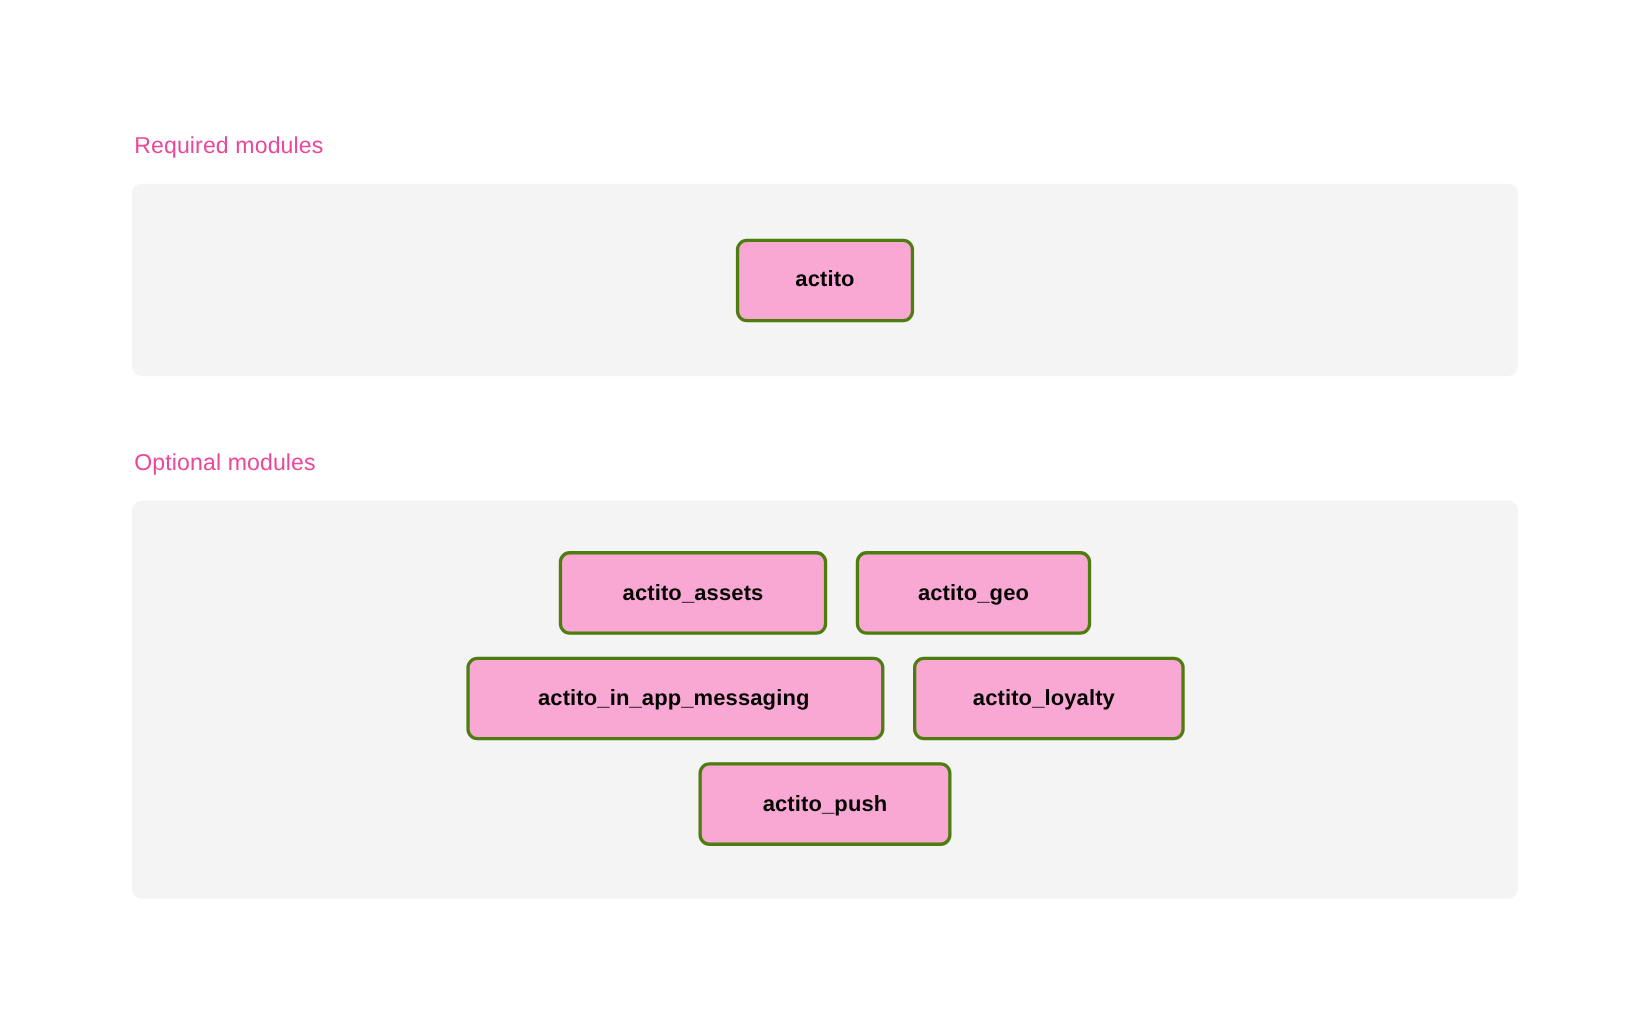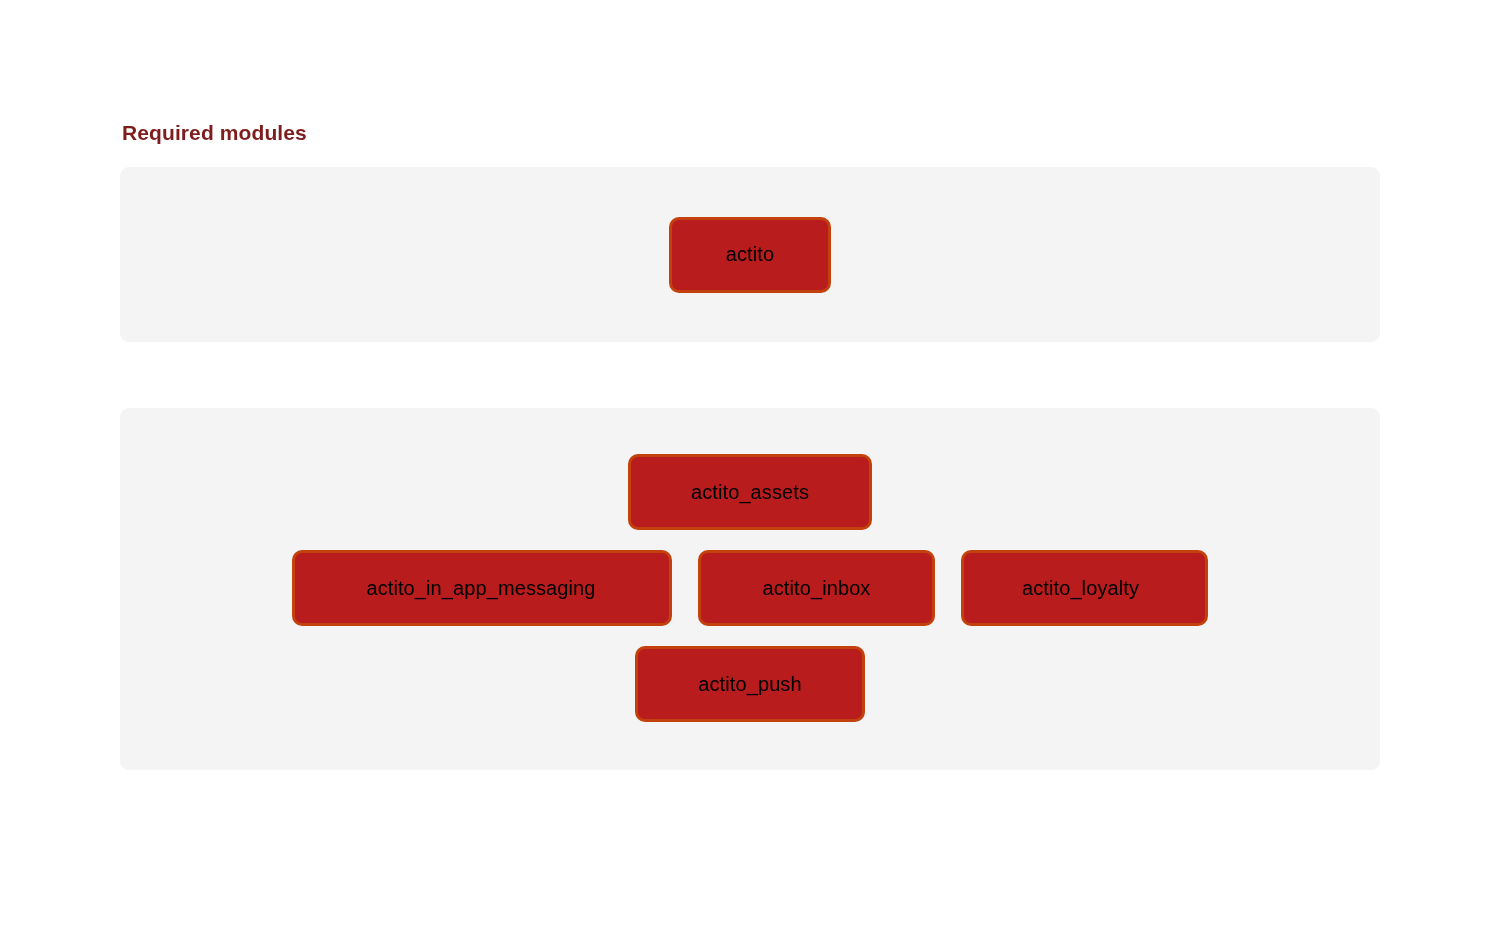--- a/index.html
+++ b/index.html
@@ -26,22 +26,22 @@
     left: 120px;
     width: 1260px;
   }
 
   #required-section { top: 120px; }
   #optional-section { top: 408px; }
 
   .section-label {
     font-size: 21px;
     line-height: 26px;
-    font-weight: 700;
-    color: #7f1d1d;
+    font-weight: 400;
+    color: #ec4899;
     letter-spacing: 0.1px;
     margin: 0 0 21px 2px;
     white-space: nowrap;
   }
 
   .panel {
     background: #f4f4f4;
     border-radius: 9px;
     box-sizing: border-box;
     display: flex;
@@ -62,31 +62,31 @@
   .node-row {
     display: flex;
     flex-direction: row;
     align-items: center;
     justify-content: center;
   }
 
   .row-gap { height: 20px; }
 
   .node {
-    background: #b91c1c;
-    border: 3px solid #c2410c;
+    background: #f9a8d4;
+    border: 3px solid #4d7c0f;
     border-radius: 10px;
     height: 76px;
     box-sizing: border-box;
     display: flex;
     align-items: center;
     justify-content: center;
     padding: 0 28px;
     font-size: 20px;
-    font-weight: normal;
+    font-weight: bold;
     color: #000000;
     white-space: nowrap;
     letter-spacing: 0.1px;
   }
 
   .node.wide-root { min-width: 162px; }
 
   #optional-row-1 .node { margin: 0 13px; }
   #optional-row-2 .node { margin: 0 13px; }
   #optional-row-3 .node { margin: 0 10px; }
@@ -108,31 +108,32 @@
   <div class="section" id="required-section">
     <div class="section-label">Required modules</div>
     <div class="panel" id="required-panel">
       <div class="node-row" id="required-row">
         <div class="node wide-root" id="node-actito">actito</div>
       </div>
     </div>
   </div>
 
   <div class="section" id="optional-section">
+    <div class="section-label">Optional modules</div>
     <div class="panel" id="optional-panel">
 
       <div class="node-row" id="optional-row-1">
         <div class="node" id="node-actito_assets">actito_assets</div>
+        <div class="node" id="node-actito_geo">actito_geo</div>
       </div>
 
       <div class="row-gap"></div>
 
       <div class="node-row" id="optional-row-2">
         <div class="node" id="node-actito_in_app_messaging">actito_in_app_messaging</div>
-        <div class="node" id="node-actito_inbox">actito_inbox</div>
         <div class="node" id="node-actito_loyalty">actito_loyalty</div>
       </div>
 
       <div class="row-gap"></div>
 
       <div class="node-row" id="optional-row-3">
         <div class="node" id="node-actito_push">actito_push</div>
       </div>
 
     </div>

